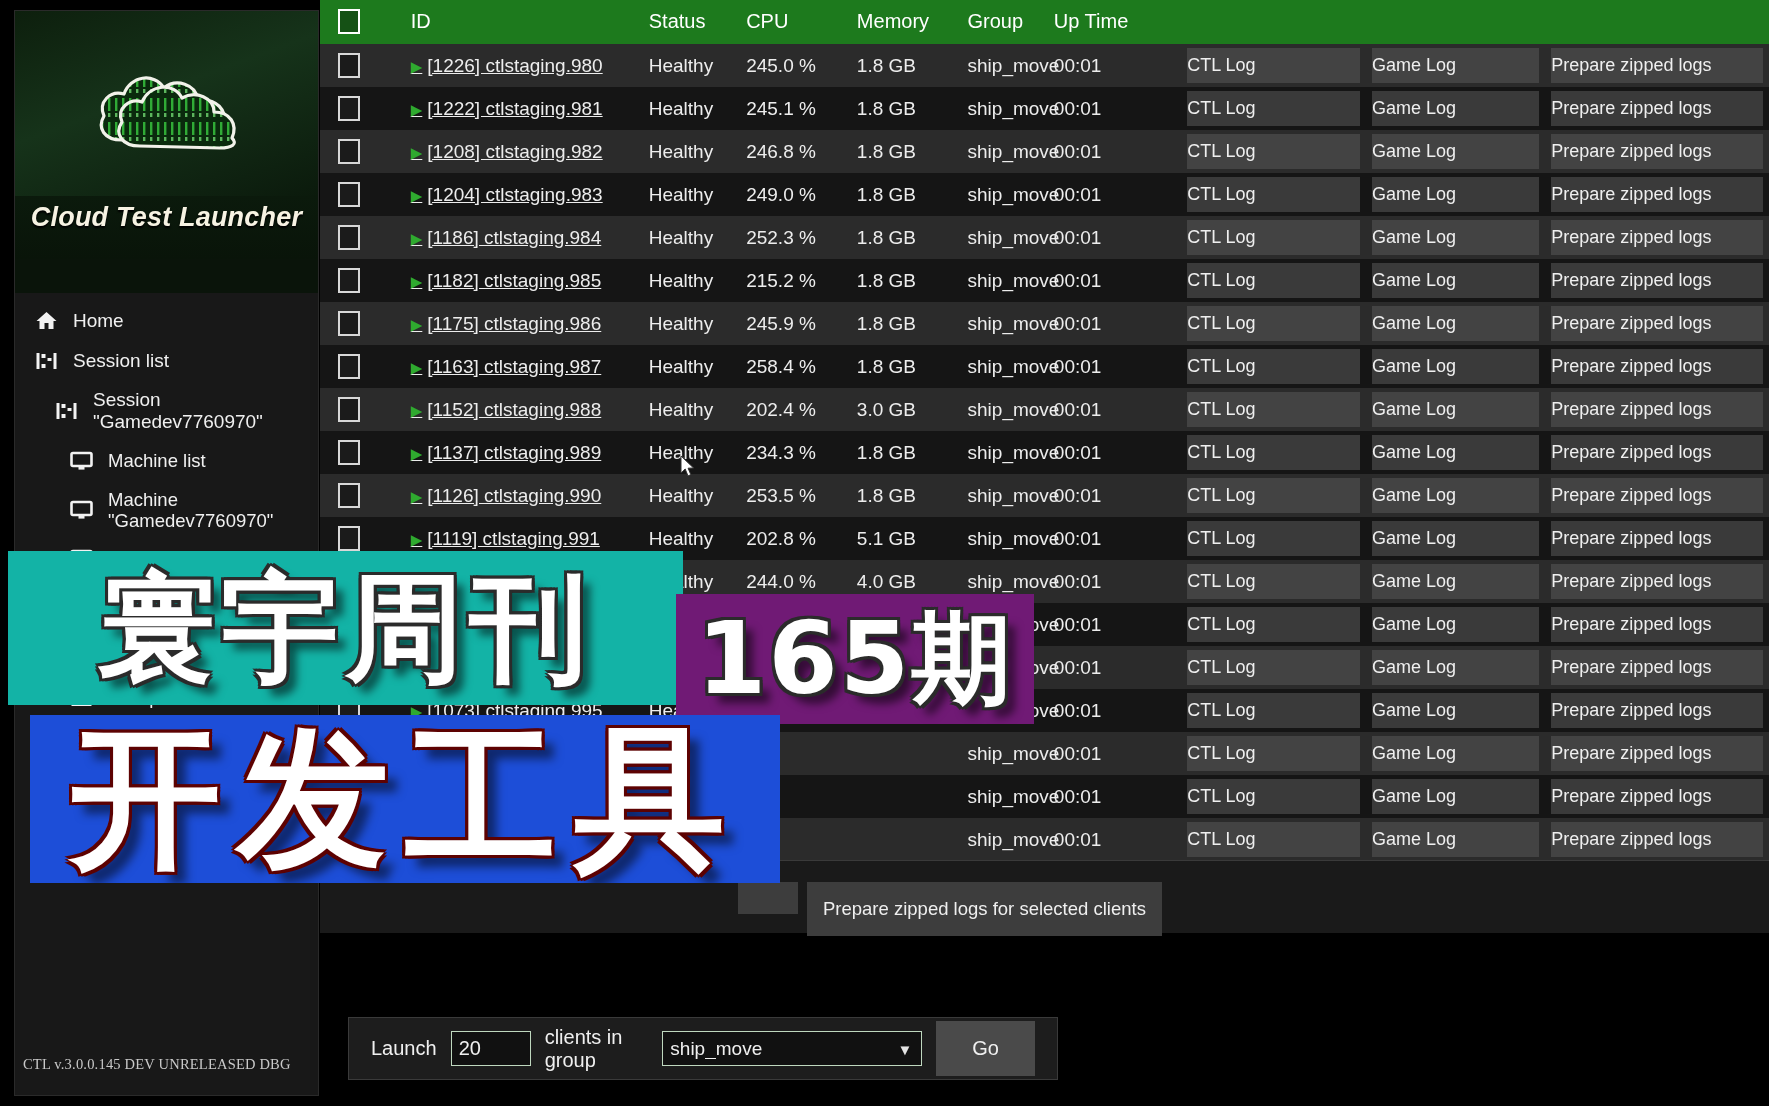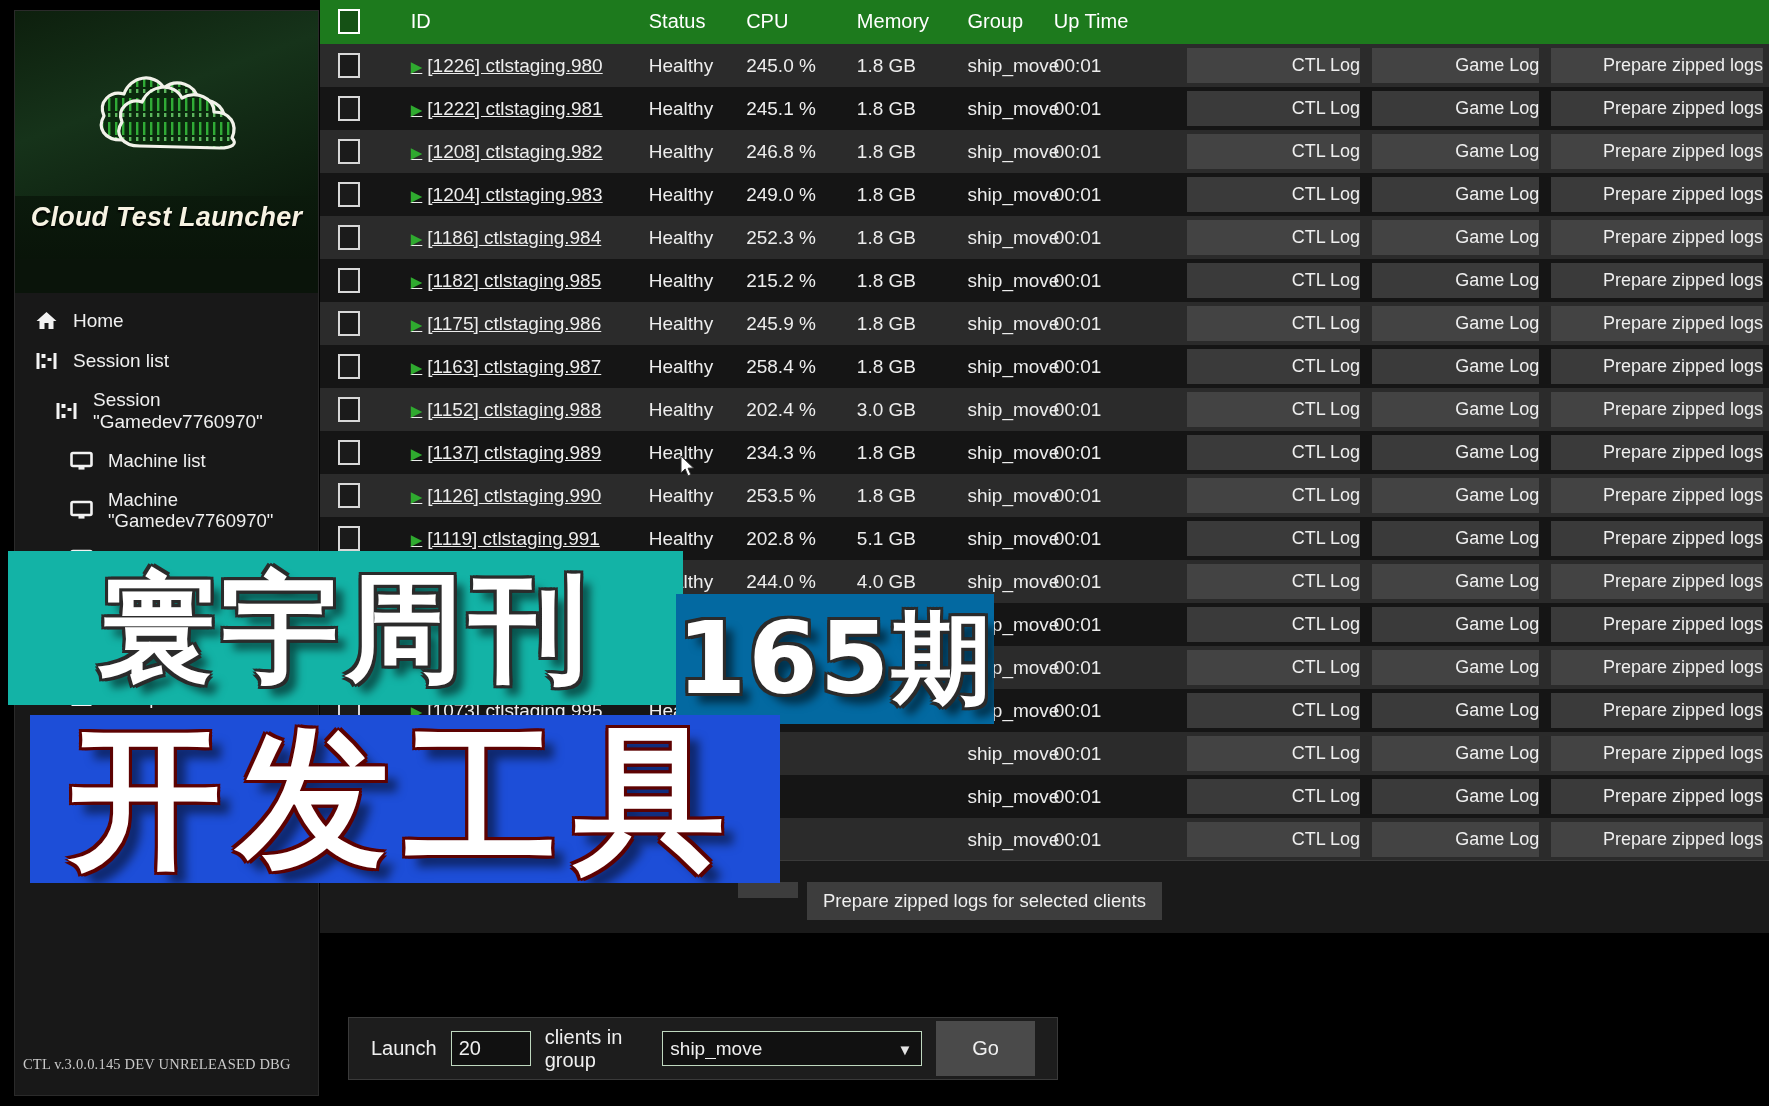--- a/index.html
+++ b/index.html
@@ -67,40 +67,40 @@
   .cbox{
     width:22px;height:25px;border:2px solid #d8d8d8;background:#1b1b1b;
     display:inline-block;box-sizing:border-box;cursor:pointer;vertical-align:middle;
   }
   .cbox.hdr{border-color:#fff;background:#155115;}
   .idcell{color:#2faa2f;white-space:nowrap;text-decoration:underline;}
   .tri{color:#2faa2f;font-size:15px;margin-right:5px;}
   .rowbtn{
     display:block;width:100%;box-sizing:border-box;
     background:#3a3a3a;border:none;color:#efefef;
-    font-family:inherit;font-size:18px;padding:7px 0;text-align:right;
+    font-family:inherit;font-size:18px;padding:7px 0;text-align:left;
     cursor:pointer;
   }
   tr.r-even .rowbtn{background:#3a3a3a;}
   tr.r-odd .rowbtn{background:#434343;}
   td.btncell{padding:4px 6px !important;}
   
   col.c-chk{width:82px;} col.c-id{width:215px;} col.c-st{width:88px;}
   col.c-cpu{width:100px;} col.c-mem{width:100px;} col.c-grp{width:78px;}
   col.c-up{width:115px;} col.c-b1{width:167px;} col.c-b2{width:162px;}
   col.c-b3{width:202px;}
   
   #actionbar{
     position:absolute;left:320px;top:860px;width:1449px;height:72px;
     background:#1a1a1a;border-top:1px solid #3a3a3a;
   }
   .selbtn{
     position:absolute;left:487px;top:21px;
     background:#3d3d3d;border:none;color:#efefef;
-    font-family:inherit;font-size:18.5px;padding:8px 16px;cursor:pointer;
+    font-family:inherit;font-size:18.5px;padding:16px 16px;cursor:pointer;
   }
   .selbtn.left{left:418px;width:60px;}
   
   #launchbar{
     position:absolute;left:348px;top:1017px;width:710px;height:63px;
     background:#1d1d1d;border:1px solid #3a3a3a;
     display:flex;align-items:center;gap:14px;padding:0 22px;
     box-sizing:border-box;
   }
   #launchbar .lbl{font-size:20px;color:#f0f0f0;}
@@ -118,21 +118,21 @@
     position:absolute;right:10px;top:50%;transform:translateY(-50%);
     pointer-events:none;color:#e4e4e4;font-size:15px;
   }
   #launchbar .gobtn{
     background:#4a4a4a;border:none;color:#f0f0f0;font-family:inherit;
     font-size:20px;padding:16px 0;width:128px;text-align:center;cursor:pointer;
   }
   
   .ov{position:absolute;display:flex;align-items:center;justify-content:center;overflow:hidden;}
   #ov-teal{left:8px;top:551px;width:675px;height:154px;background:#13b3a6;}
-  #ov-orange{left:676px;top:594px;width:318px;height:130px;background:#0369a1;}
+  #ov-orange{left:676px;top:594px;width:358px;height:130px;background:#701a75;}
   #ov-red{left:30px;top:715px;width:750px;height:168px;background:#1d4ed8;text-align:center;}
   .ov-txt{
     color:#fff;font-weight:bold;line-height:1;white-space:nowrap;
     font-family:"DejaVu Sans","Liberation Sans",sans-serif;
     text-shadow:
       -3px 0 0 #2b2b2b, 3px 0 0 #2b2b2b, 0 -3px 0 #2b2b2b, 0 3px 0 #2b2b2b,
       -3px -3px 0 #2b2b2b, 3px -3px 0 #2b2b2b, -3px 3px 0 #2b2b2b, 3px 3px 0 #2b2b2b,
       10px 10px 9px rgba(0,0,0,.55);
   }
   #ov-teal .ov-txt{font-size:118px;letter-spacing:6px;}

